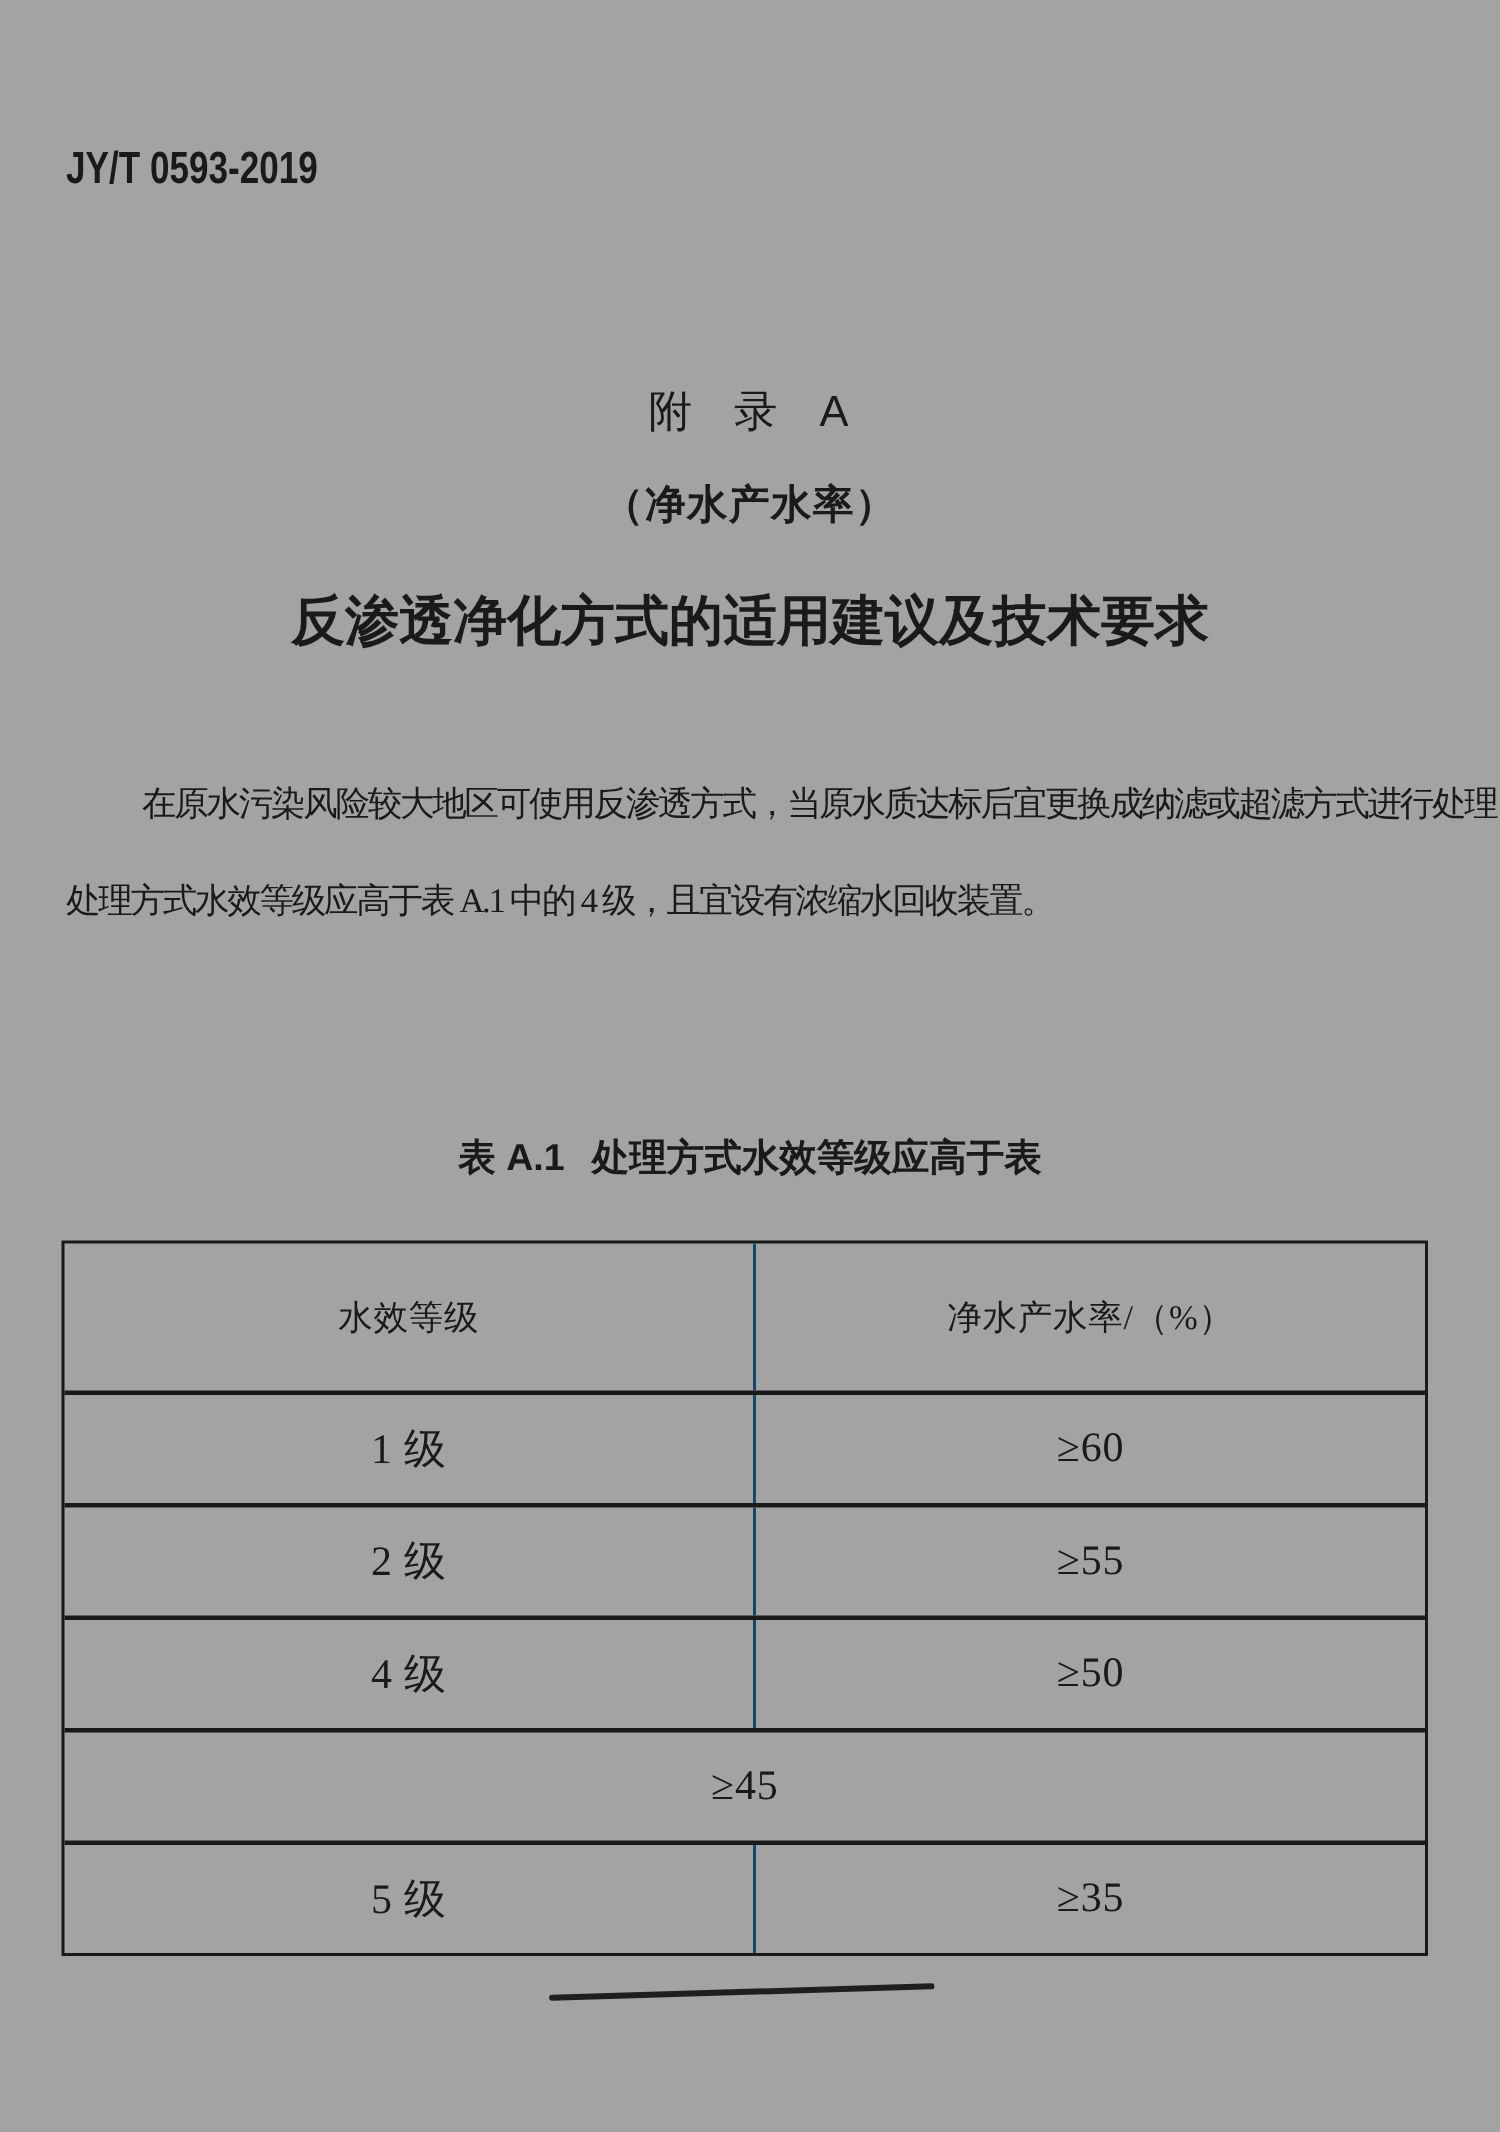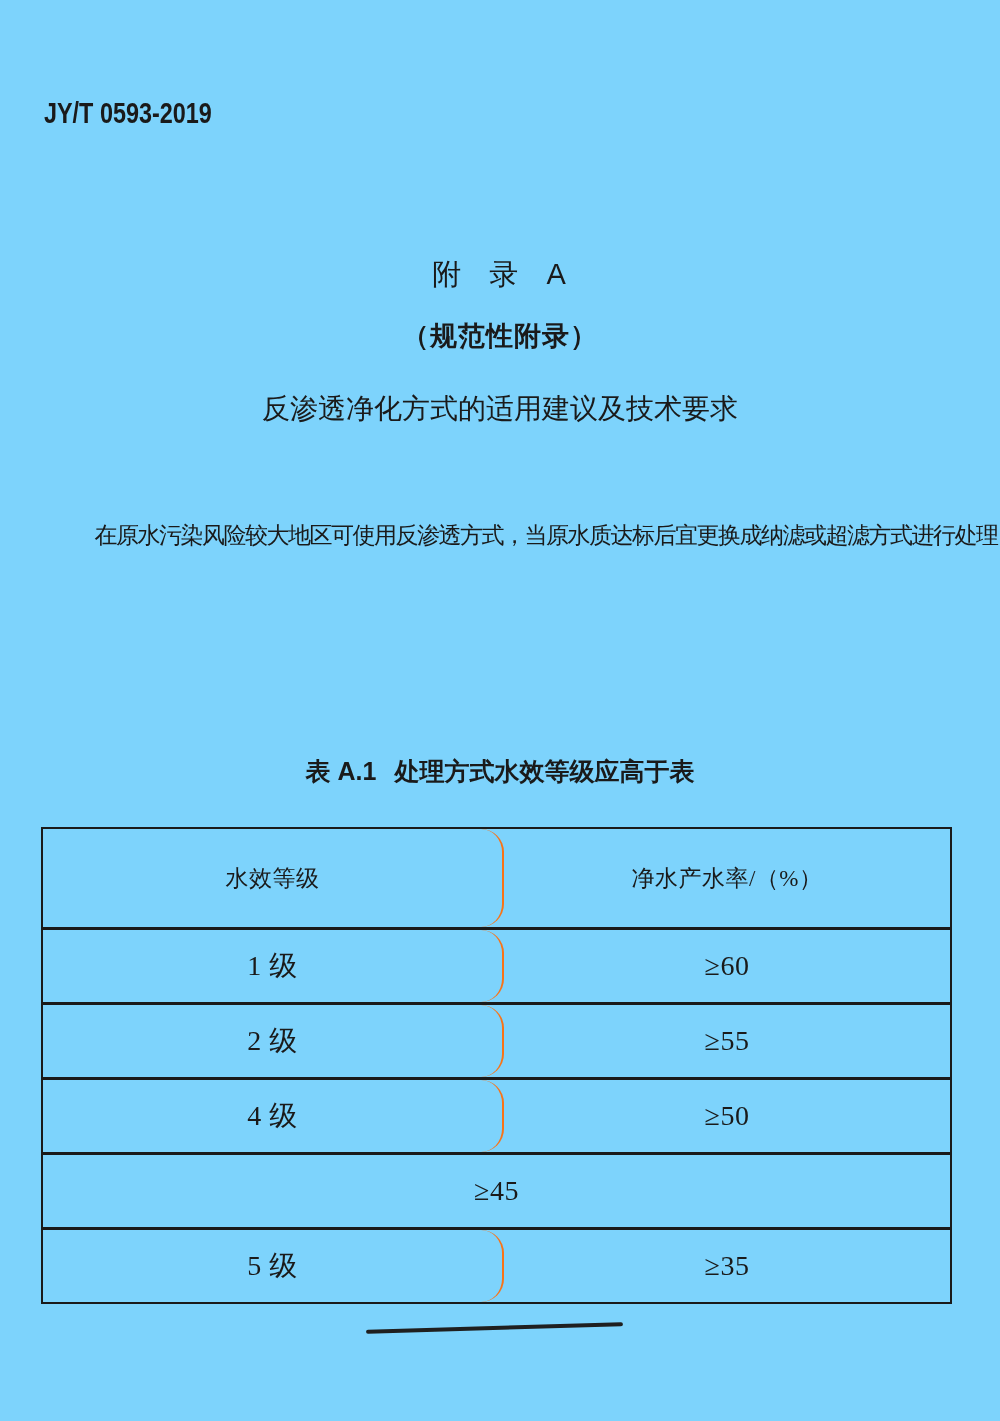--- a/index.html
+++ b/index.html
@@ -1,20 +1,20 @@
 <!DOCTYPE html>
 <html><head>
 <meta charset="utf-8">
 <style>
   html,body{margin:0;padding:0;background:#e8e8e8;}
   .page{
     position:relative;
     width:1000px;height:1421px;
     margin:0 auto;
-    background:#7dd3fc;
+    background:#a3a3a3;
     overflow:hidden;
     font-family:"Liberation Serif","DejaVu Serif",serif;
     color:#1a1a1a;
   }
   .doc-code{
     position:absolute;left:44px;top:96px;
     font-family:"Liberation Sans","DejaVu Sans",sans-serif;
     font-weight:bold;font-size:30px;letter-spacing:0px;
     transform:scaleX(0.78);transform-origin:left center;
     white-space:nowrap;
@@ -26,21 +26,21 @@
     font-weight:normal;font-size:29px;word-spacing:16px;letter-spacing:2px;
   }
   .appendix-subtitle{
     top:318px;
     font-family:"Liberation Sans","DejaVu Sans",sans-serif;
     font-weight:bold;font-size:27px;letter-spacing:1px;
   }
   .appendix-heading{
     top:390px;
     font-family:"Liberation Sans","DejaVu Sans",sans-serif;
-    font-weight:normal;font-size:28px;letter-spacing:0px;
+    font-weight:bold;font-size:36px;letter-spacing:0px;
   }
   .body-text{
     position:absolute;left:44px;top:503px;width:915px;
     font-size:23px;letter-spacing:-1.5px;
   }
   .body-text .line{
     height:65px;line-height:65px;white-space:nowrap;
   }
   .body-text .line.indent{text-indent:2.2em;}
   .table-caption{
@@ -53,45 +53,46 @@
     position:absolute;left:41px;top:827px;width:911px;
     border:2px solid #1a1a1a;
     box-sizing:border-box;
   }
   .tr{display:flex;}
   .tr .td{
     box-sizing:border-box;
     display:flex;align-items:center;justify-content:center;
     font-size:28px;letter-spacing:0.5px;
   }
-  .tr .td.c1{width:461px;border-right:2px solid #f97316;border-radius:23px;}
+  .tr .td.c1{width:461px;border-right:2px solid #0c4a6e;}
   .tr .td.c2{flex:1;}
   .tr.head{height:98px;}
   .tr.body-row{height:72px;border-top:3px solid #1a1a1a;}
   .tr.head .td{font-size:23px;}
   .end-rule{
     position:absolute;left:366px;top:1326px;width:257px;height:4px;
     background:#1f1f1f;
     transform:rotate(-1.7deg);
     border-radius:2px;
   }
 </style>
 </head>
 <body>
 
 <div class="page">
 
   <div class="doc-code">JY/T 0593-2019</div>
 
   <div class="center-line appendix-title">附 录 A</div>
-  <div class="center-line appendix-subtitle">（规范性附录）</div>
+  <div class="center-line appendix-subtitle">（净水产水率）</div>
   <div class="center-line appendix-heading">反渗透净化方式的适用建议及技术要求</div>
 
   <div class="body-text">
     <div class="line indent">在原水污染风险较大地区可使用反渗透方式，当原水质达标后宜更换成纳滤或超滤方式进行处理，</div>
+    <div class="line">处理方式水效等级应高于表 A.1 中的 4 级，且宜设有浓缩水回收装置。</div>
   </div>
 
   <div class="center-line table-caption">
     <span class="cap-label">表 A.1</span><span>处理方式水效等级应高于表</span>
   </div>
 
   <div class="we-table">
     <div class="tr head">
       <div class="td c1">水效等级</div>
       <div class="td c2">净水产水率/（%）</div>

